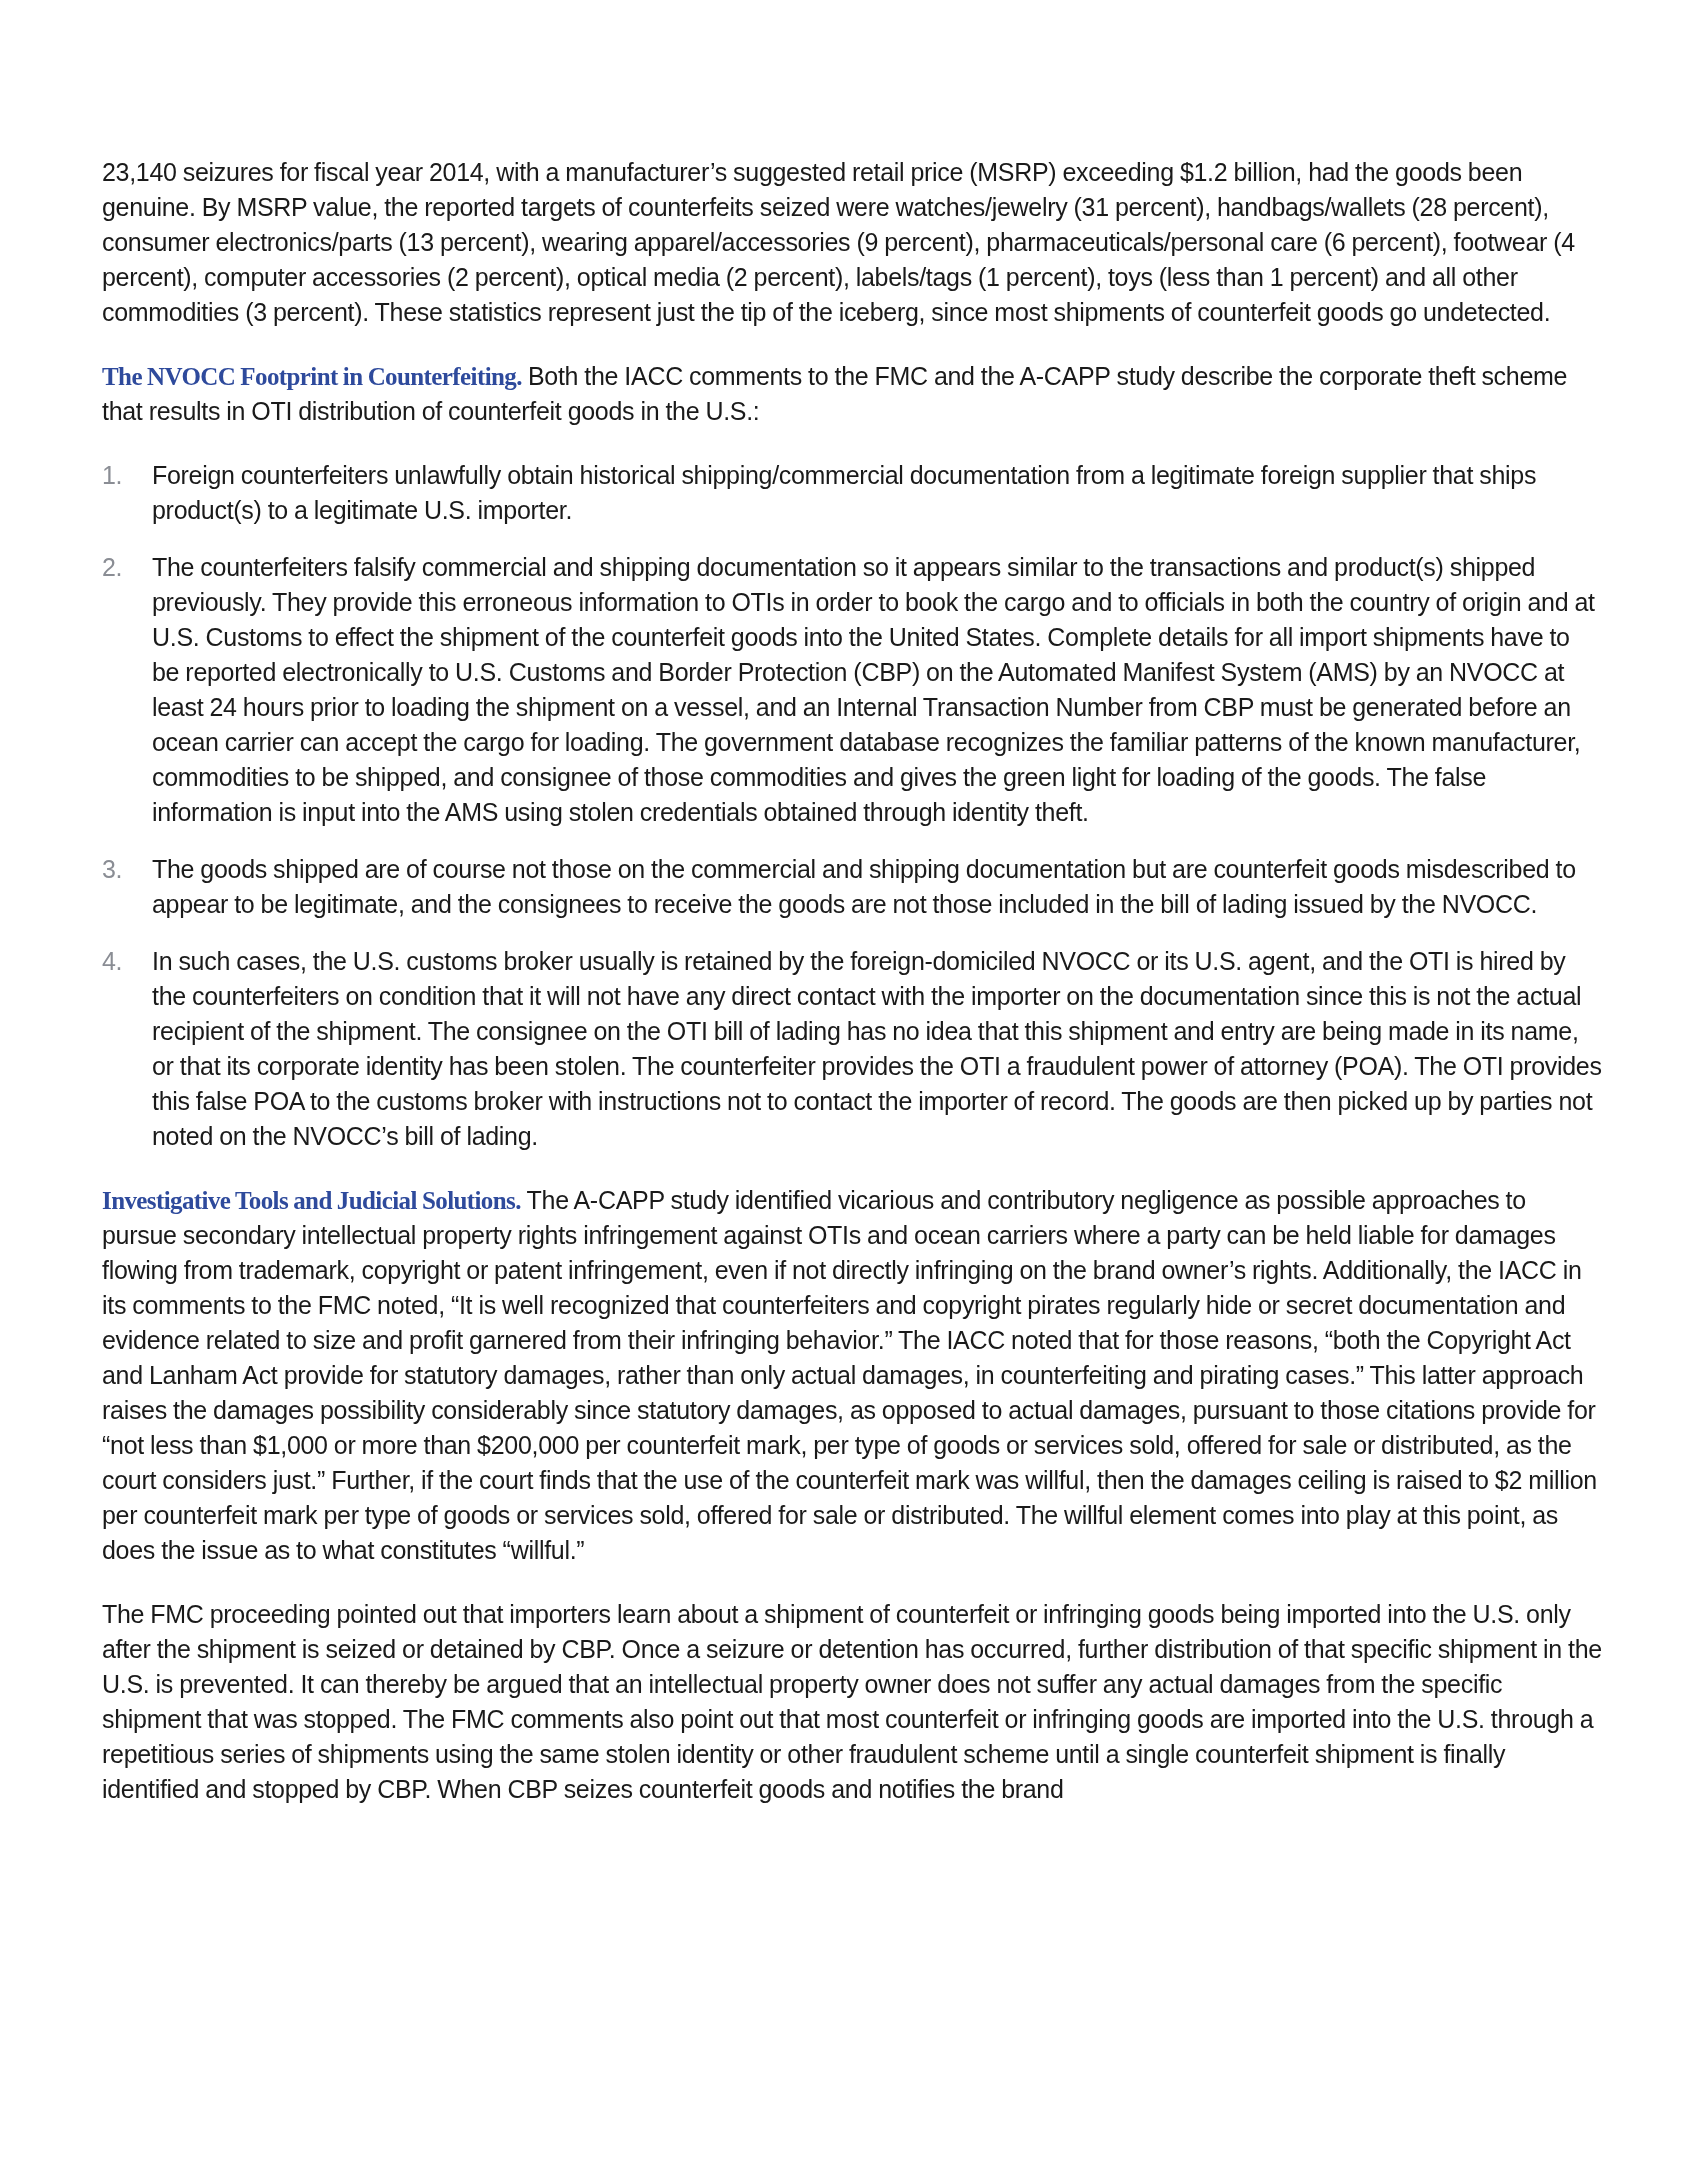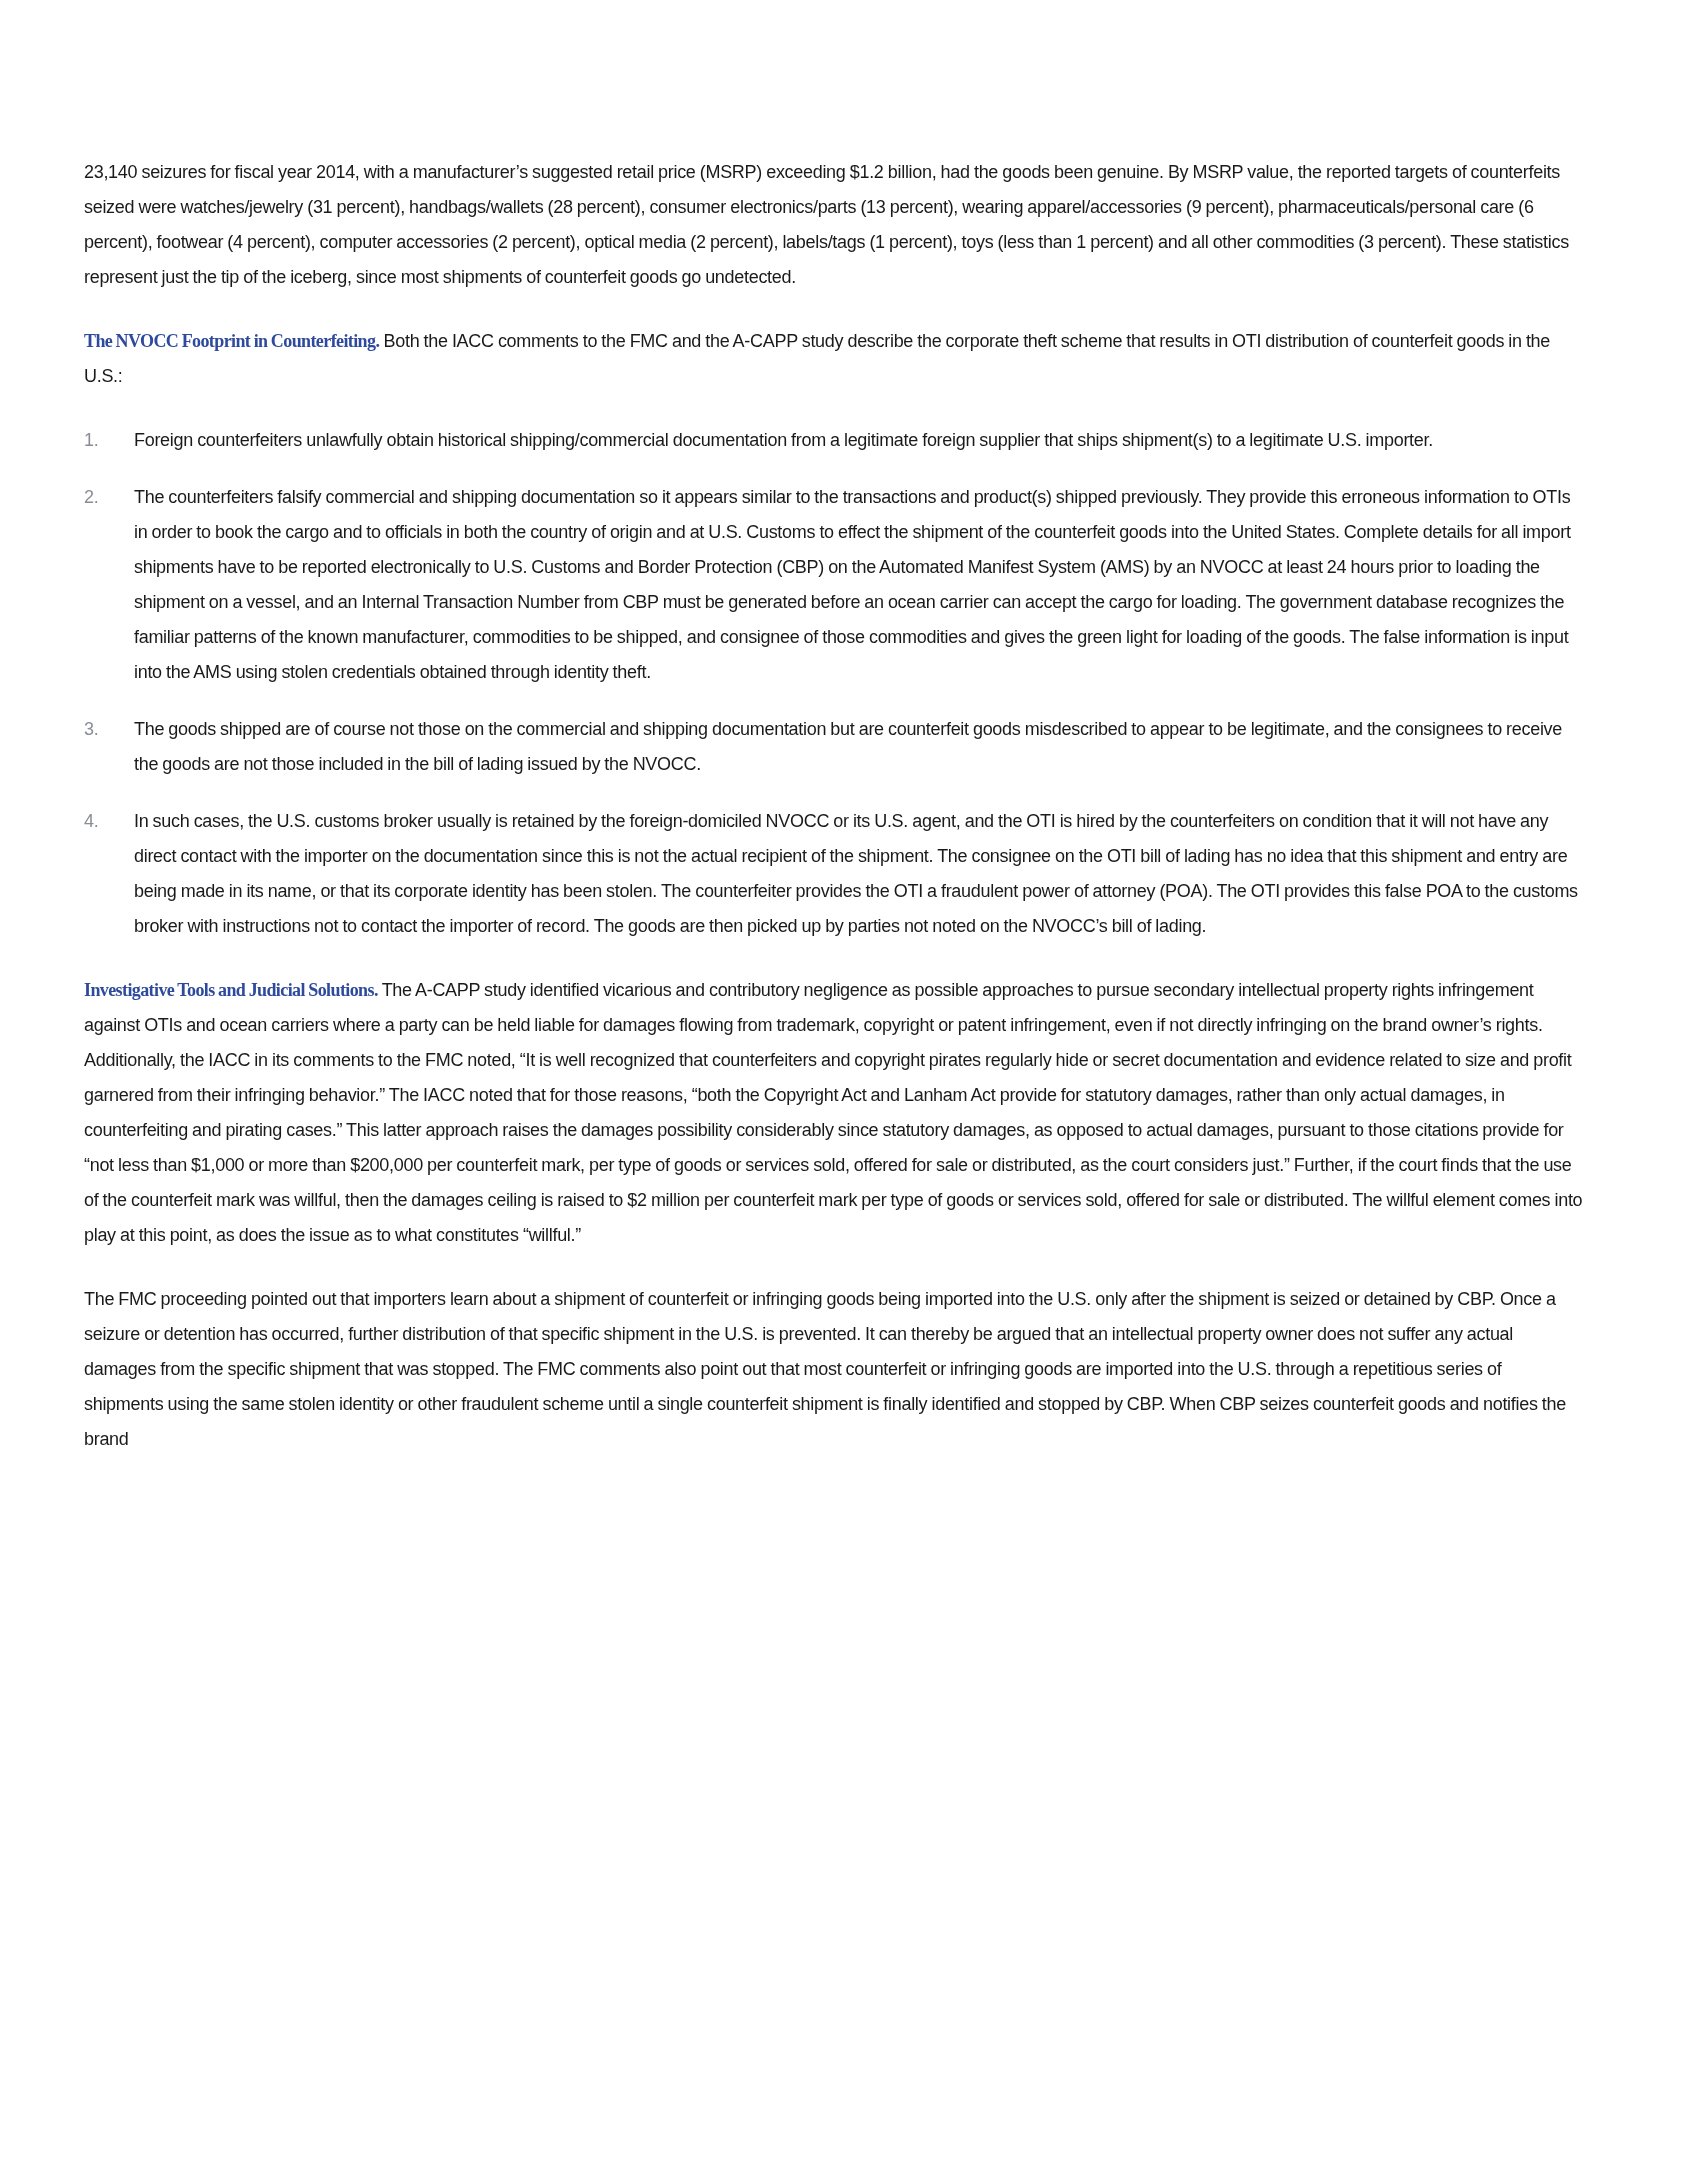--- a/index.html
+++ b/index.html
@@ -10,24 +10,24 @@
     body {
       width: 1683px;
       height: 2178px;
       position: relative;
       overflow: hidden;
       font-family: "Liberation Sans", sans-serif;
       color: #1a1a1a;
     }
     .page {
       position: absolute;
-      left: 84px;
+      left: 102px;
       top: 155px;
       width: 1500px;
-      font-size: 18px;
+      font-size: 25px;
       line-height: 35px;
       letter-spacing: -0.3px;
       word-spacing: -0.5px;
     }
     p {
       margin: 0;
     }
     .para {
       margin-bottom: 29px;
     }
@@ -67,21 +67,21 @@
 
   <p class="para">23,140 seizures for fiscal year 2014, with a manufacturer’s suggested retail price (MSRP) exceeding $1.2 billion, had the goods been genuine. By MSRP value, the reported targets of counterfeits seized were watches/jewelry (31 percent), handbags/wallets (28 percent), consumer electronics/parts (13 percent), wearing apparel/accessories (9 percent), pharmaceuticals/personal care (6 percent), footwear (4 percent), computer accessories (2 percent), optical media (2 percent), labels/tags (1 percent), toys (less than 1 percent) and all other commodities (3 percent). These statistics represent just the tip of the iceberg, since most shipments of counterfeit goods go undetected.</p>
 
   <p class="para">
     <span class="heading">The NVOCC Footprint in Counterfeiting.</span><span> Both the IACC comments to the FMC and the A-CAPP study describe the corporate theft scheme that results in OTI distribution of counterfeit goods in the U.S.:</span>
   </p>
 
   <ol class="steps">
     <li>
       <span class="num">1.</span>
-      <span>Foreign counterfeiters unlawfully obtain historical shipping/commercial documentation from a legitimate foreign supplier that ships shipment(s) to a legitimate U.S. importer.</span>
+      <span>Foreign counterfeiters unlawfully obtain historical shipping/commercial documentation from a legitimate foreign supplier that ships product(s) to a legitimate U.S. importer.</span>
     </li>
     <li>
       <span class="num">2.</span>
       <span>The counterfeiters falsify commercial and shipping documentation so it appears similar to the transactions and product(s) shipped previously. They provide this erroneous information to OTIs in order to book the cargo and to officials in both the country of origin and at U.S. Customs to effect the shipment of the counterfeit goods into the United States. Complete details for all import shipments have to be reported electronically to U.S. Customs and Border Protection (CBP) on the Automated Manifest System (AMS) by an NVOCC at least 24 hours prior to loading the shipment on a vessel, and an Internal Transaction Number from CBP must be generated before an ocean carrier can accept the cargo for loading. The government database recognizes the familiar patterns of the known manufacturer, commodities to be shipped, and consignee of those commodities and gives the green light for loading of the goods. The false information is input into the AMS using stolen credentials obtained through identity theft.</span>
     </li>
     <li>
       <span class="num">3.</span>
       <span>The goods shipped are of course not those on the commercial and shipping documentation but are counterfeit goods misdescribed to appear to be legitimate, and the consignees to receive the goods are not those included in the bill of lading issued by the NVOCC.</span>
     </li>
     <li>

